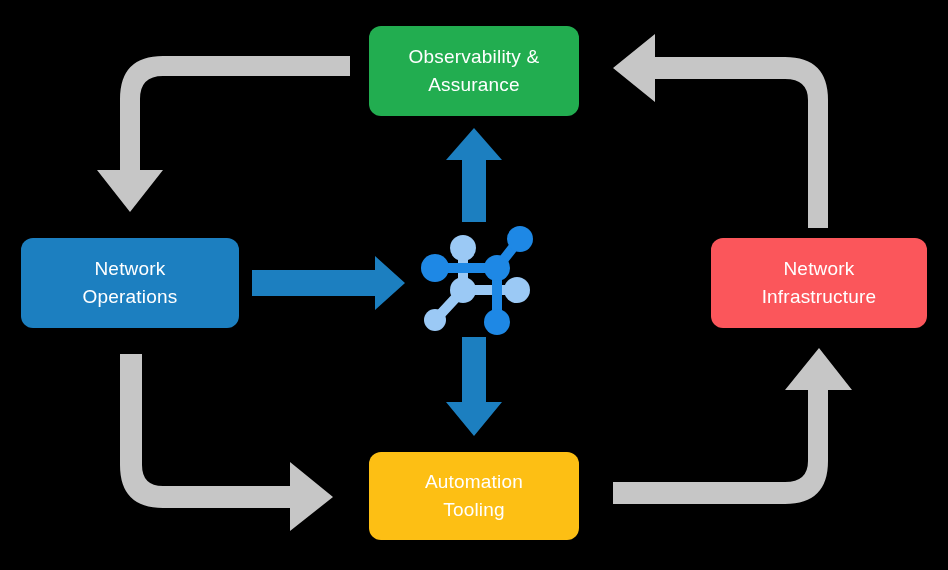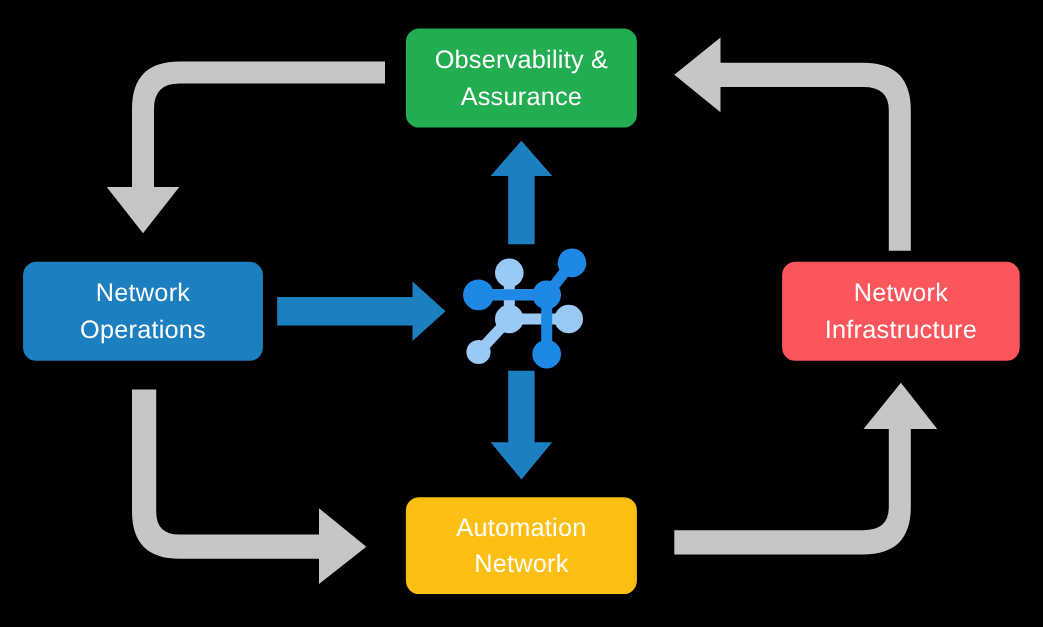--- a/index.html
+++ b/index.html
@@ -27,21 +27,21 @@
     height: 570px;
   }
   .node-box {
     position: absolute;
     border-radius: 12px;
     display: flex;
     align-items: center;
     justify-content: center;
     text-align: center;
     color: #ffffff;
-    font-size: 23px;
+    font-size: 19px;
     line-height: 1.45;
     font-weight: 400;
     letter-spacing: 0.2px;
     box-sizing: border-box;
     padding: 6px 10px;
     z-index: 5;
   }
   .node-label {
     display: block;
     white-space: pre-line;
@@ -195,16 +195,16 @@
 Operations</span>
   </div>
 
   <div class="node-box" id="box-network-infrastructure" style="background:#FB565B;">
     <span class="node-label">Network
 Infrastructure</span>
   </div>
 
   <div class="node-box" id="box-automation-tooling" style="background:#FDBF14;">
     <span class="node-label">Automation
-Network</span>
+Tooling</span>
   </div>
 
 </div>
 
 </body></html>

